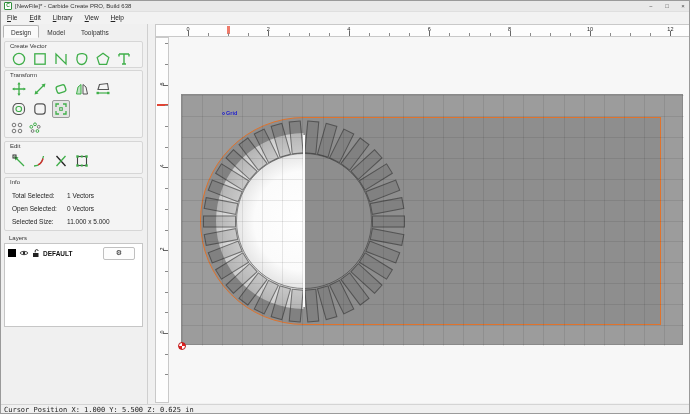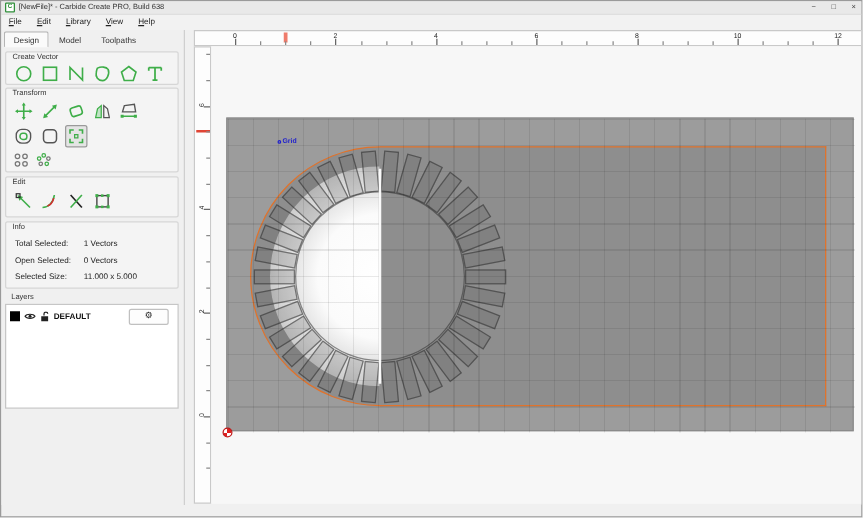--- a/index.html
+++ b/index.html
@@ -436,13 +436,16 @@
         <div class="divider"></div>
         <div class="gridlabel">
           <span class="gdot"></span>
           <span>Grid</span>
         </div>
         <div class="origin"></div>
       </div>
     </div>
   </div>
 
+  <div class="statusbar">
+    <span>Cursor Position X: 1.000 Y: 5.500 Z: 0.625 in</span>
+  </div>
 </div>
 
 </body></html>

